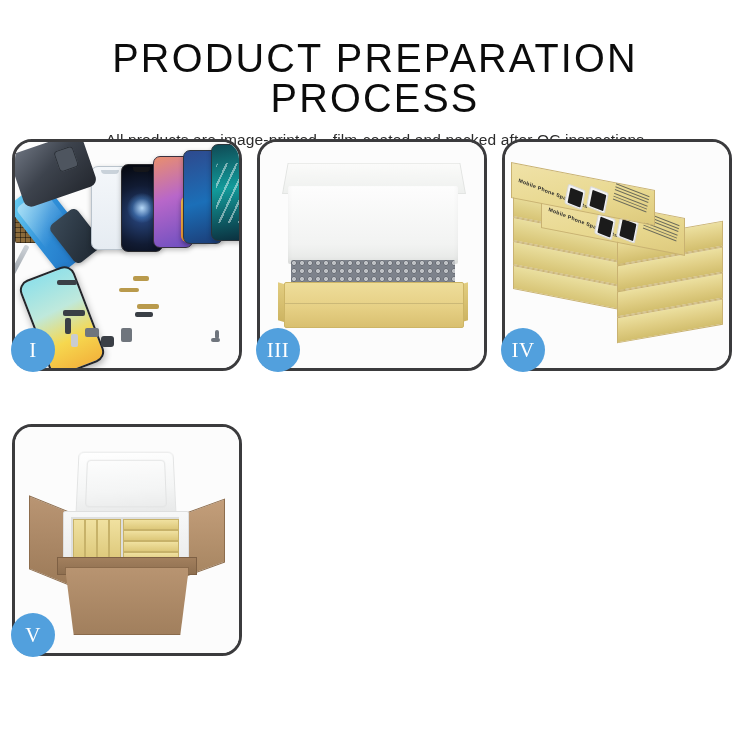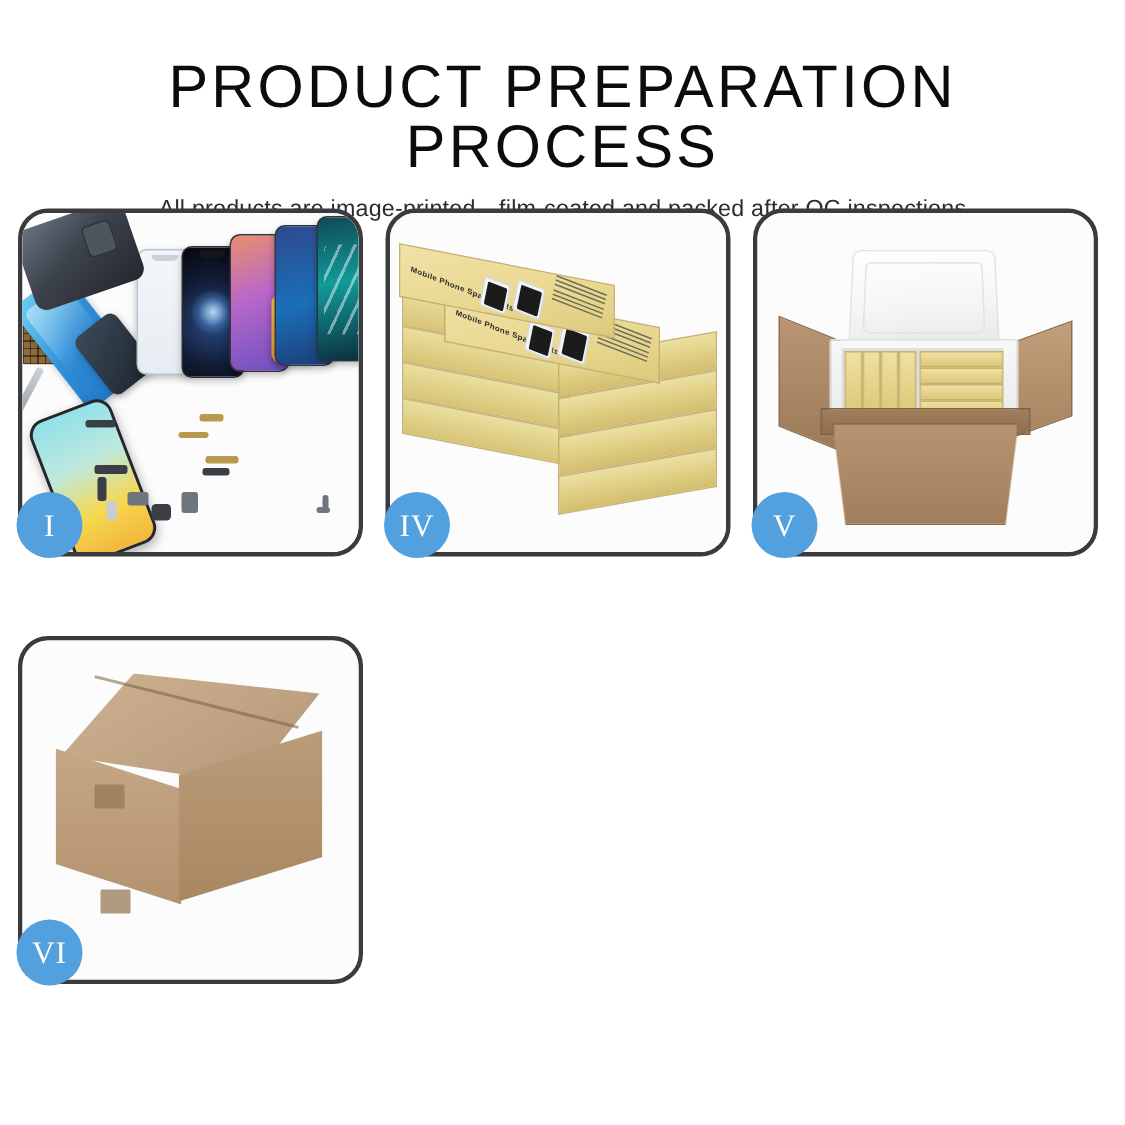--- a/index.html
+++ b/index.html
@@ -357,20 +357,31 @@
         <div class="prt" style="left:86px;top:194px;width:13px;height:11px;border-radius:3px"></div>
         <div class="prt l" style="left:106px;top:186px;width:11px;height:14px;border-radius:2px"></div>
         <div class="prt l" style="left:196px;top:196px;width:9px;height:4px"></div>
         <div class="prt l" style="left:200px;top:188px;width:4px;height:9px"></div>
         <div class="tweez"></div>
       </div>
       <div class="badge">I</div>
     </div>
 
 
+    <div class="panel">
+      <div class="stage p3">
+        <div class="b3lid"></div>
+        <div class="b3foam"></div>
+        <div class="b3grey"></div>
+        <div class="b3sideL"></div>
+        <div class="b3sideR"></div>
+        <div class="b3body"></div>
+      </div>
+      <div class="badge">III</div>
+    </div>
 
     <div class="panel">
       <div class="stage p4">
 
         <div class="stackbox bxfront" style="left:8px;top:62px;width:110px;height:22px;transform:skewY(11deg)"></div>
         <div class="stackbox bxfront" style="left:8px;top:86px;width:110px;height:22px;transform:skewY(11deg)"></div>
         <div class="stackbox bxfront" style="left:8px;top:110px;width:110px;height:22px;transform:skewY(11deg)"></div>
         <div class="stackbox bxfront" style="left:8px;top:134px;width:110px;height:22px;transform:skewY(11deg)"></div>
 
         <div class="stackbox bxside" style="left:112px;top:88px;width:104px;height:24px;transform:skewY(-10deg)"></div>
@@ -432,26 +443,15 @@
           <div class="bar" style="left:52px;top:13px;width:54px;height:9px"></div>
           <div class="bar" style="left:52px;top:24px;width:54px;height:9px"></div>
           <div class="bar" style="left:52px;top:35px;width:54px;height:8px"></div>
         </div>
         <div class="v-rim"></div>
         <div class="v-front"></div>
       </div>
       <div class="badge">V</div>
     </div>
 
-    <div class="panel">
-      <div class="stage p6">
-        <div class="c-top"></div>
-        <div class="c-seam"></div>
-        <div class="c-left"></div>
-        <div class="c-right"></div>
-        <div class="c-tape" style="left:48px;top:96px;width:20px;height:16px"></div>
-        <div class="c-tape" style="left:52px;top:166px;width:20px;height:16px"></div>
-      </div>
-      <div class="badge">VI</div>
-    </div>
 
   </div>
 </div>
 
 </body></html>

